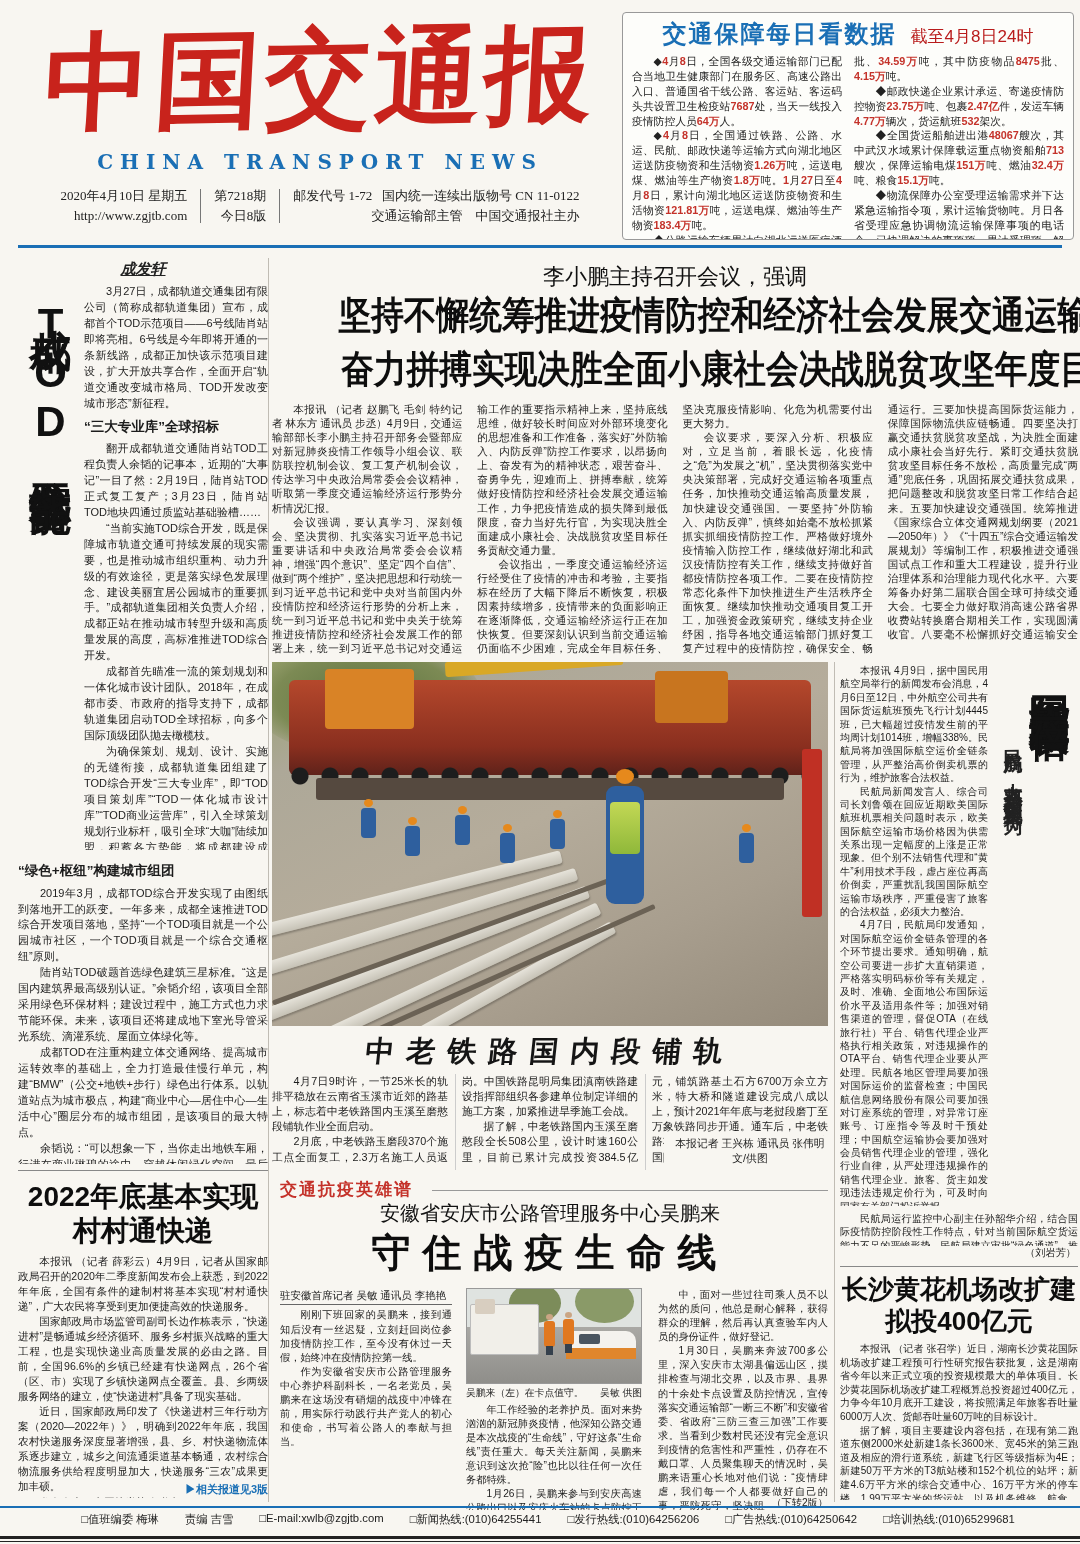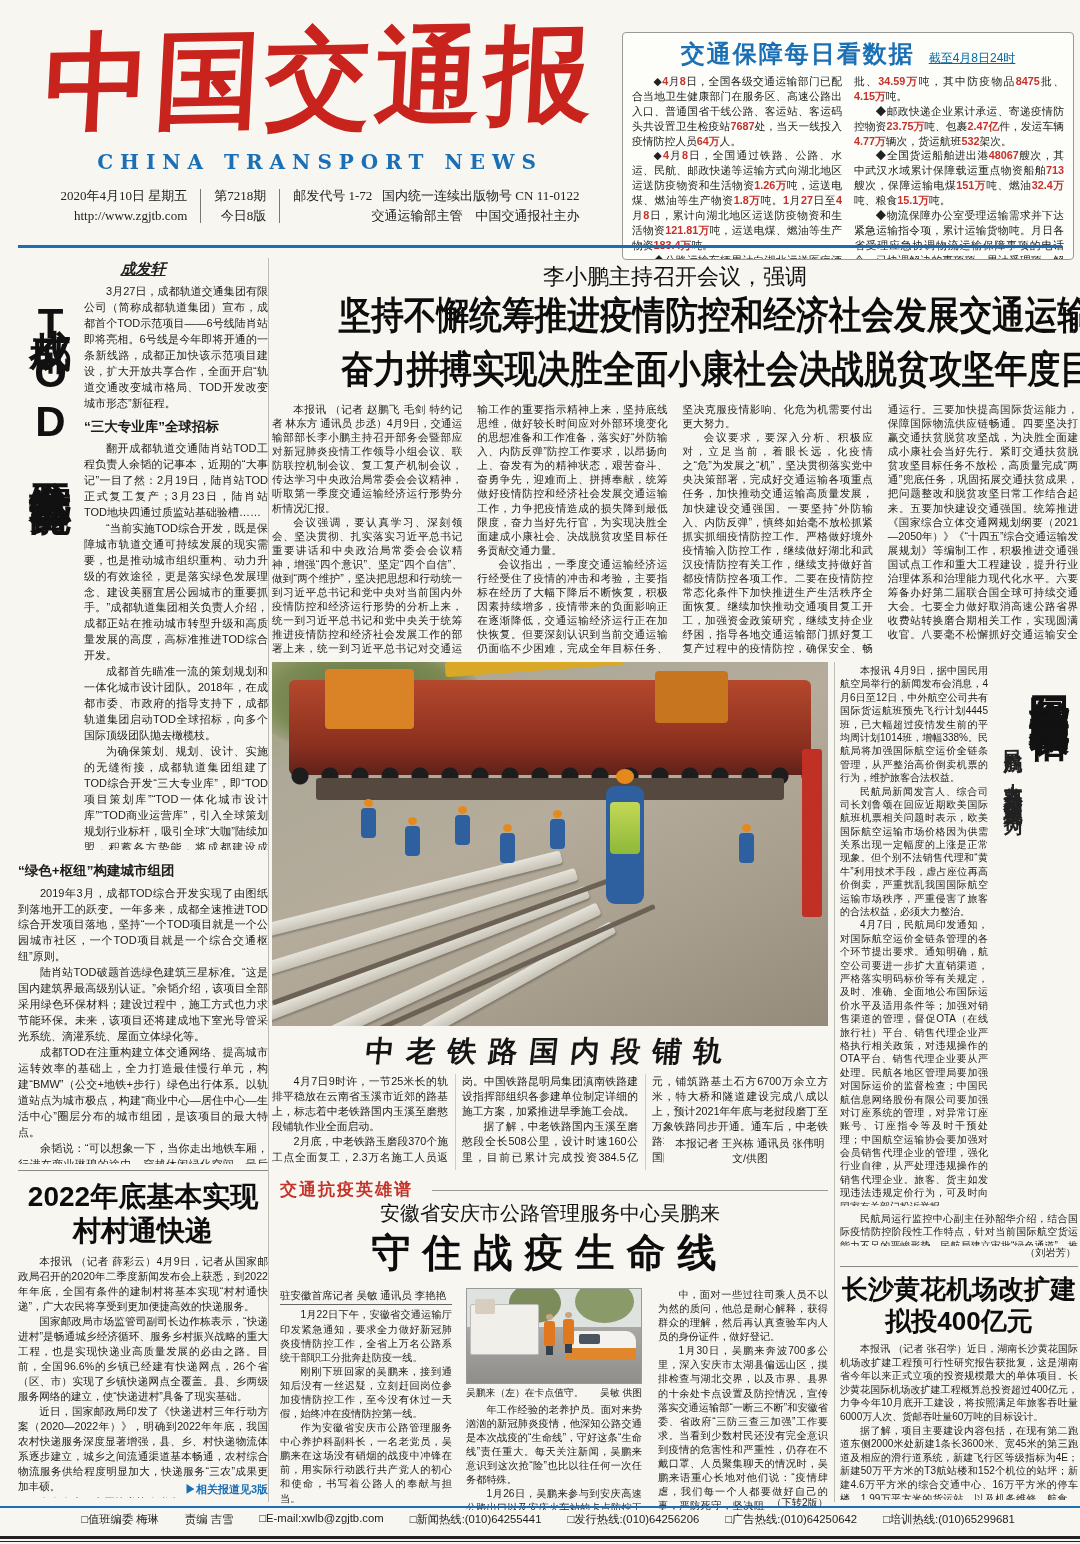--- a/index.html
+++ b/index.html
@@ -12,24 +12,24 @@
             transform:skewX(-4deg) rotate(-1deg);}
   .mh-en{left:28px;top:150px;width:584px;text-align:center;color:#1a6fb5;font-weight:bold;
          font-size:20px;letter-spacing:7px;font-family:"DejaVu Serif",serif;}
   .dateline{left:20px;top:186px;width:600px;display:flex;justify-content:center;align-items:center;
             gap:0;font-size:13px;color:#222;line-height:1.5;}
   .dl-group{padding:0 13px;text-align:right;font-family:Liberation Serif, serif;}
   .dl-sep{width:1px;height:34px;background:#777;}
   .rule-blue{left:18px;top:245px;width:1044px;height:3px;background:#1a6fb5;}
   
   .databox{left:622px;top:12px;width:452px;height:228px;border:1px solid #999;border-radius:4px;
-           background:#fdfdfa;box-sizing:border-box;padding:5px 9px;overflow:hidden;margin-top:20px;}
+           background:#fdfdfa;box-sizing:border-box;padding:5px 9px;overflow:hidden;}
   .db-head{display:flex;justify-content:center;align-items:baseline;gap:14px;}
   .db-title{font-size:24px;font-weight:900;color:#1a6fb5;letter-spacing:2px;}
-  .db-asof{font-size:12px;color:#0369a1;text-decoration:underline;}
+  .db-asof{font-size:17px;color:#b91c1c;}
   .db-cols{display:flex;gap:12px;margin-top:4px;}
   .db-col{width:50%;font-size:10.8px;line-height:1.38;text-align:justify;color:#222;}
   .db-col p{margin:0;text-indent:2em;}
   .db-col p.noindent{text-indent:0;}
   .num{color:#c4322a;font-weight:700;}
   
   .body-txt p{margin:0;text-indent:2em;}
   .jt{text-align:justify;}
   .subhead{text-align:left;font-weight:900;text-indent:0 !important;margin:5px 0 !important;}
   
@@ -277,21 +277,20 @@
 </div>
 <div class="ps-byline">本报记者 王兴栋 通讯员 张伟明 文/供图</div>
 
 <div class="abs hero-label">交通抗疫英雄谱</div>
 <div class="abs hero-line"></div>
 <div class="abs hero-kicker">安徽省安庆市公路管理服务中心吴鹏来</div>
 <div class="abs hero-h">守住战疫生命线</div>
 
 <div class="hero-col body-txt jt" style="left:280px;width:172px;">
   <p class="hero-byline">驻安徽首席记者 吴敏 通讯员 李艳艳</p>
-  <p>1月22日下午，安徽省交通运输厅印发紧急通知，要求全力做好新冠肺炎疫情防控工作，全省上万名公路系统干部职工分批奔赴防疫一线。</p>
   <p>刚刚下班回家的吴鹏来，接到通知后没有一丝迟疑，立刻赶回岗位参加疫情防控工作，至今没有休过一天假，始终冲在疫情防控第一线。</p>
   <p>作为安徽省安庆市公路管理服务中心养护科副科长，一名老党员，吴鹏来在这场没有硝烟的战疫中冲锋在前，用实际行动践行共产党人的初心和使命，书写着公路人的奉献与担当。</p>
 
 </div>
 
 <div class="hero-col body-txt jt" style="left:466px;width:176px;">
   <div class="hphoto">
     <i class="hp-tree" style="left:24%;top:-6%;width:30%;height:42%;"></i>
     <i class="hp-tree" style="left:62%;top:-10%;width:34%;height:46%;background:#8a9a68;"></i>
     <i class="hp-road"></i>

